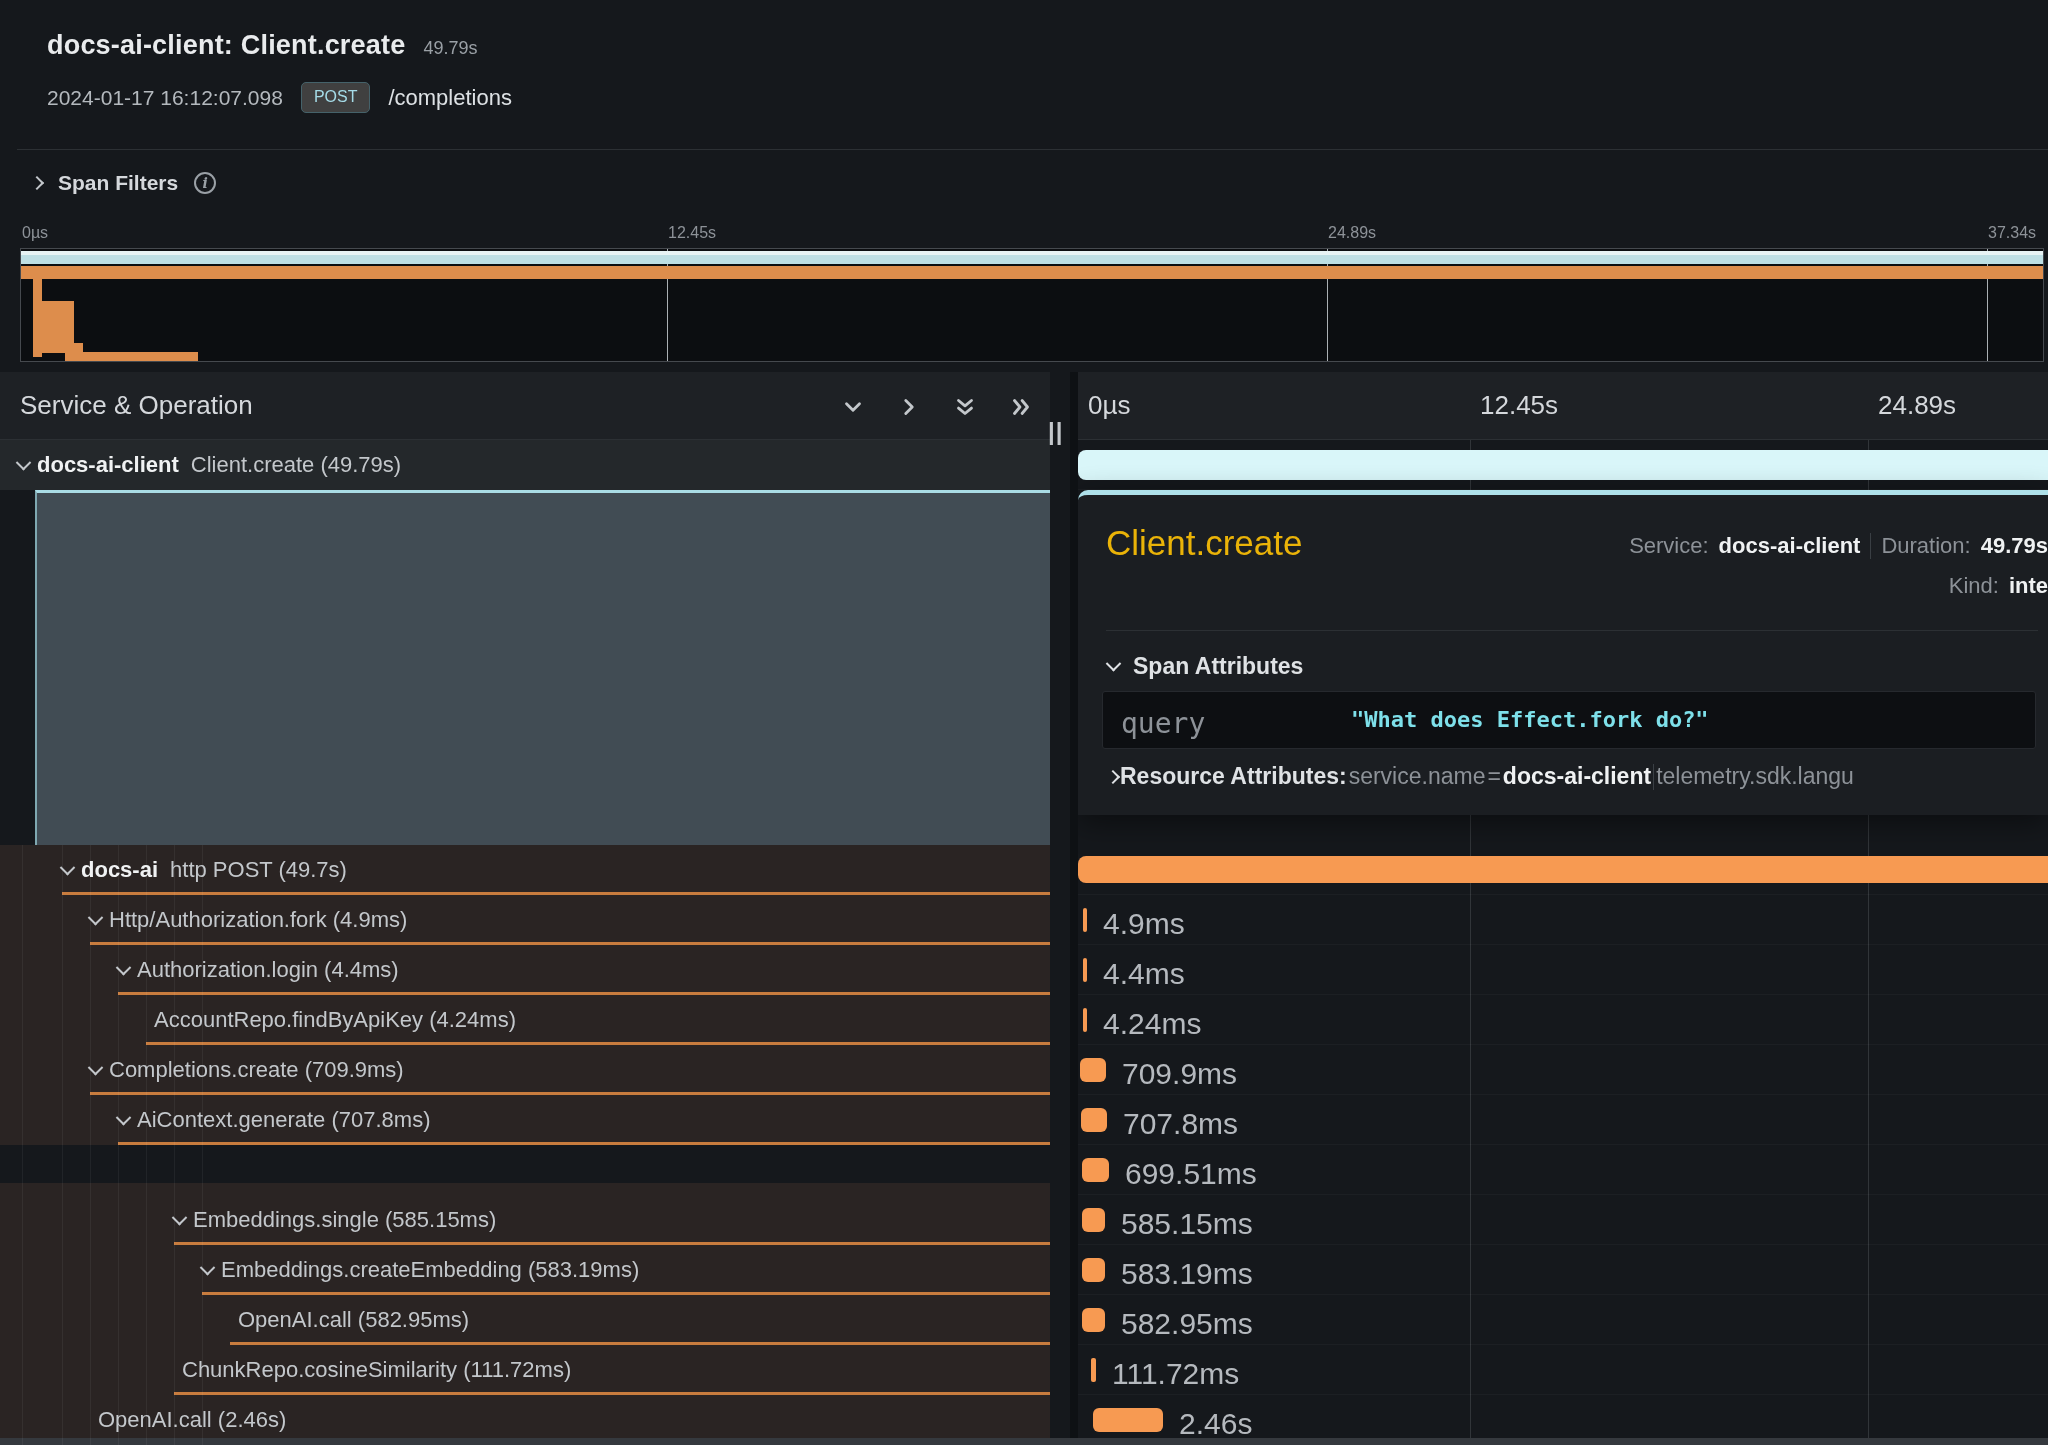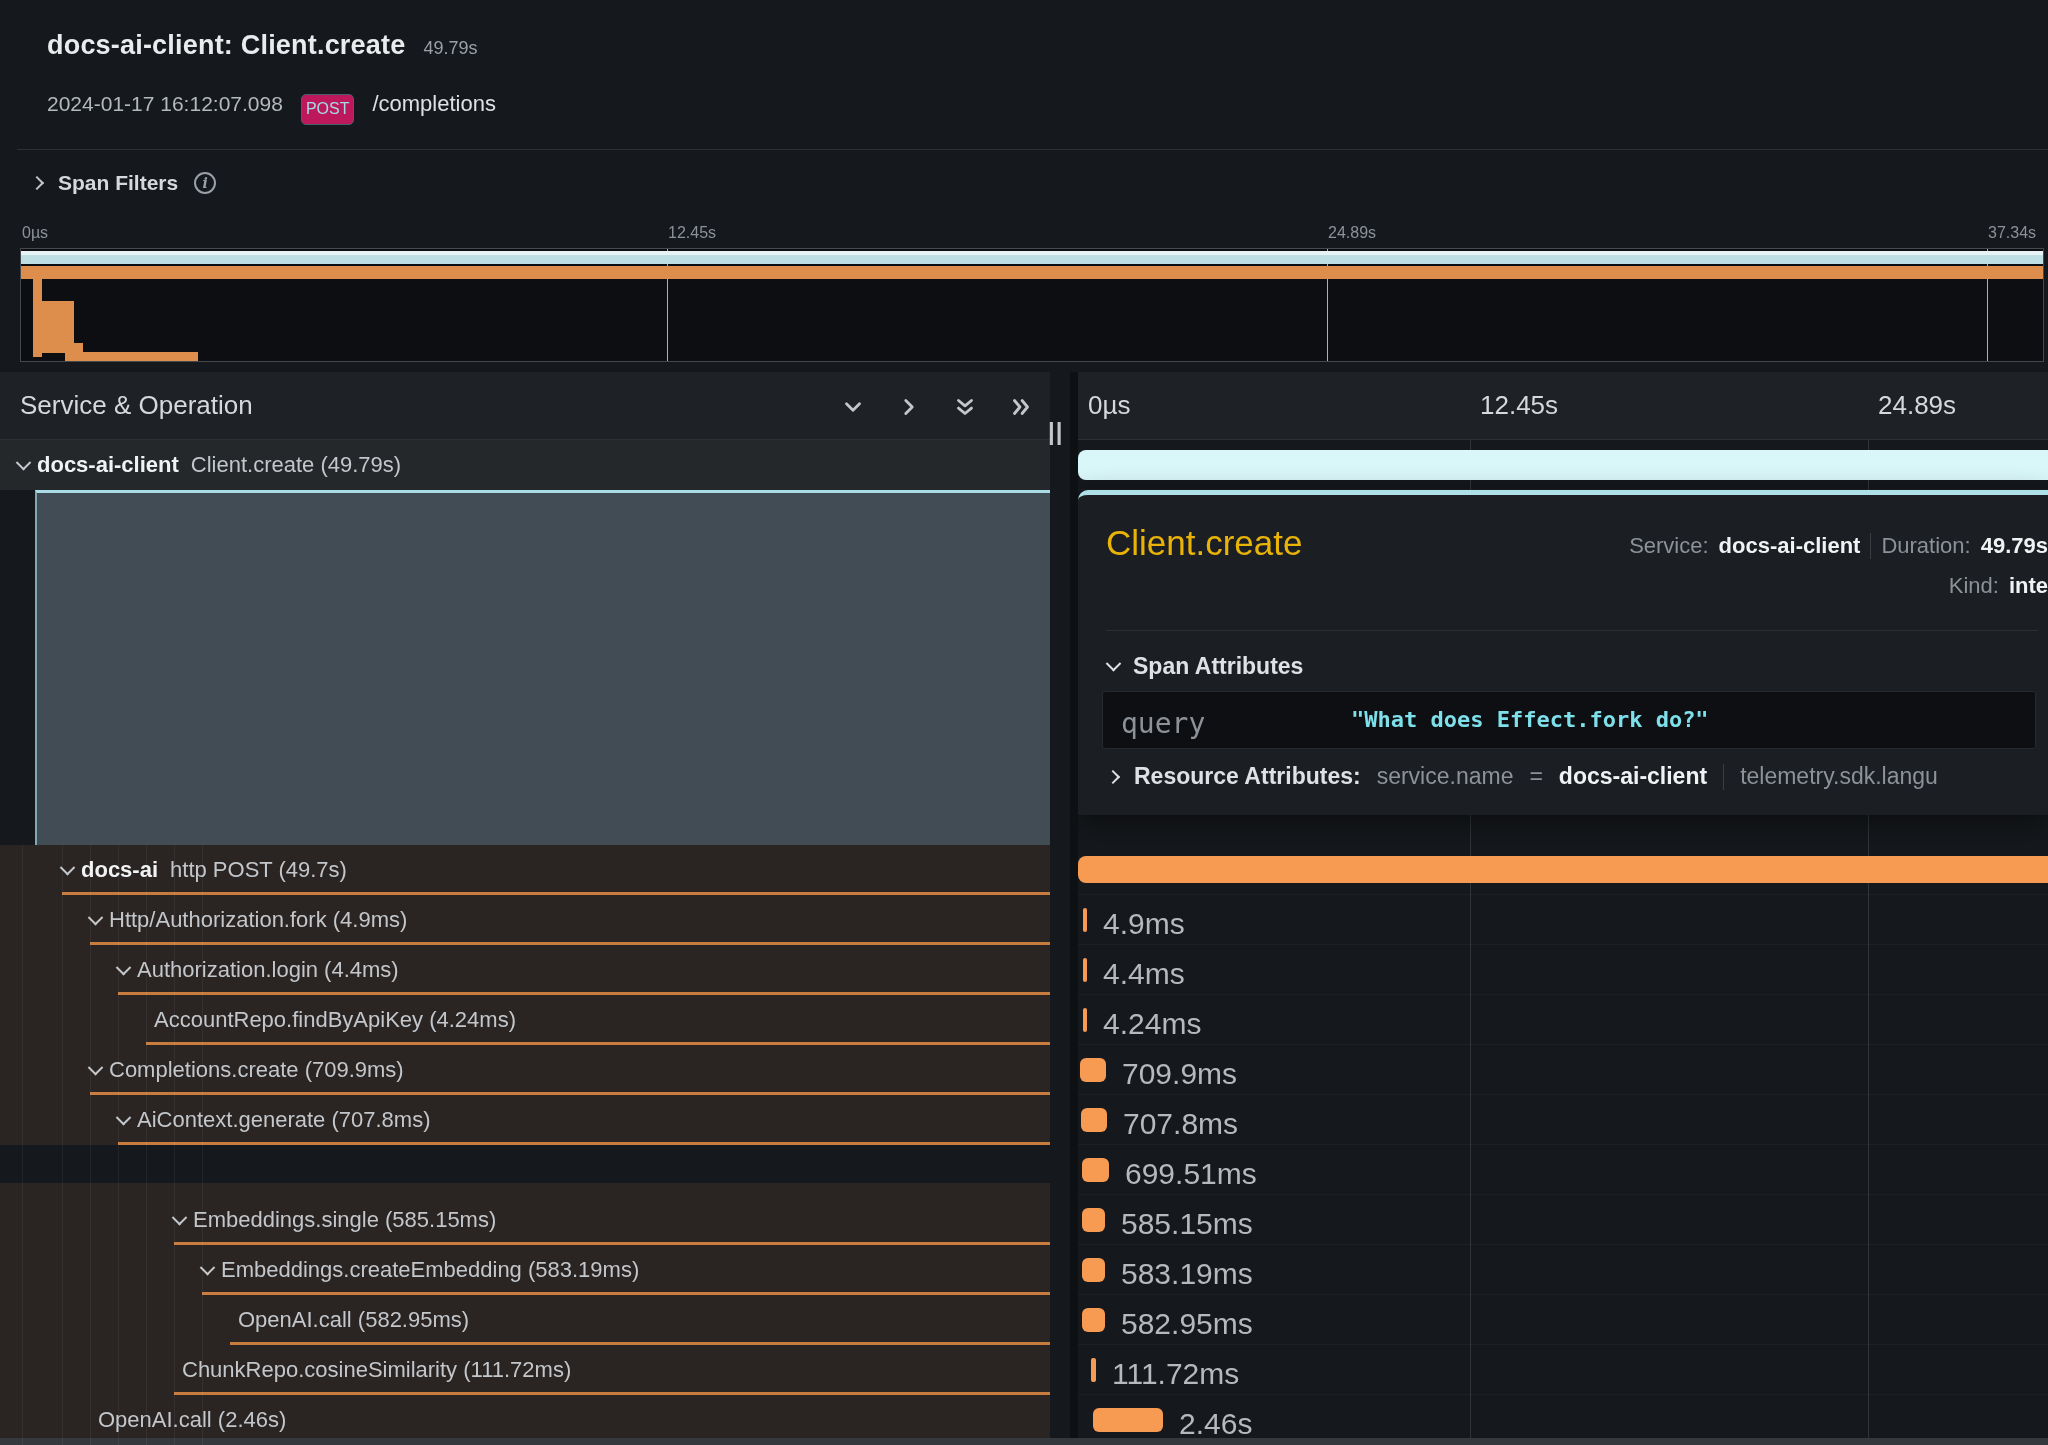--- a/index.html
+++ b/index.html
@@ -7,22 +7,22 @@
               font-family:"Liberation Sans", sans-serif; }
   #page { position:relative; width:2048px; height:1445px; background:#15181c; }
 
   
   #hdr { position:absolute; top:0; left:17px; width:100%; height:150px; border-bottom:1px solid #2c3034; }
   #hdr-title-row { position:absolute; top:30px; left:30px; display:flex; align-items:baseline; gap:18px; }
   #hdr-title { font-size:27px; font-weight:600; color:#e9ebed; letter-spacing:.2px; }
   #hdr-dur { font-size:18px; color:#9aa0a6; }
   #hdr-meta { position:absolute; top:82px; left:30px; display:flex; align-items:center; gap:18px; }
   #hdr-ts { font-size:21px; color:#b4b9be; }
-  .badge { font-size:16px; color:#a5dbe7; background:#be185d; border:1px solid #45626a;
-           border-radius:5px; padding:5px 4px 6px;margin-top:12px; }
+  .badge { font-size:16px; color:#a5dbe7; background:#404040; border:1px solid #45626a;
+           border-radius:5px; padding:5px 12px 6px; }
   #hdr-path { font-size:22px; color:#dde1e4; }
 
   
   #filters { position:absolute; top:151px; left:0; width:100%; height:70px; }
   #filters .inner { position:absolute; top:20px; left:32px; display:flex; align-items:center; gap:16px; }
   #filters .label { font-size:21px; font-weight:700; color:#d5d8dc; }
   .chev-r-sm { width:10px; height:10px; border:solid #c3c7cb; border-width:2.5px 2.5px 0 0;
                transform:rotate(45deg); display:inline-block; }
   .info-circ { width:22px; height:22px; border:2px solid #9aa0a6; border-radius:50%;
                color:#9aa0a6; font-size:14px; display:flex; align-items:center; justify-content:center;
@@ -93,21 +93,21 @@
   #meta2 { top:78px; }
   #popup-div { position:absolute; top:135px; left:28px; right:10px; height:1px; background:#2c3034; }
   #span-attrs-hdr { position:absolute; top:158px; left:30px; display:flex; align-items:center; gap:14px;
                     font-size:23px; font-weight:700; color:#dfe2e5; }
   #attr-box { position:absolute; top:196px; left:24px; right:12px; height:58px; background:#0d0f12;
               border:1px solid #26292e; border-radius:3px; }
   #attr-box .k { position:absolute; top:15px; left:18px; font-size:28px; color:#8d9298;
                  font-family:"DejaVu Sans Mono", monospace; }
   #attr-box .v { position:absolute; top:15px; left:248px; font-size:22px; color:#7ee0ea;
                  font-family:"DejaVu Sans Mono", monospace; font-weight:700; }
-  #res-attrs { position:absolute; top:268px; left:30px; right:0; display:flex; align-items:center; gap:16px;
+  #res-attrs { position:absolute; top:268px; left:30px; right:0; display:flex; align-items:center; gap:2px;
                font-size:23px; color:#8d9298; white-space:nowrap; overflow:hidden; }
   #res-attrs .h { font-weight:700; color:#dfe2e5; }
   #res-attrs b { color:#f0f2f3; }
 
   #bottom-strip { position:absolute; bottom:0; left:0; width:100%; height:7px; background:#35393e; }
 </style>
 </head>
 <body>
 
 <div id="page">

